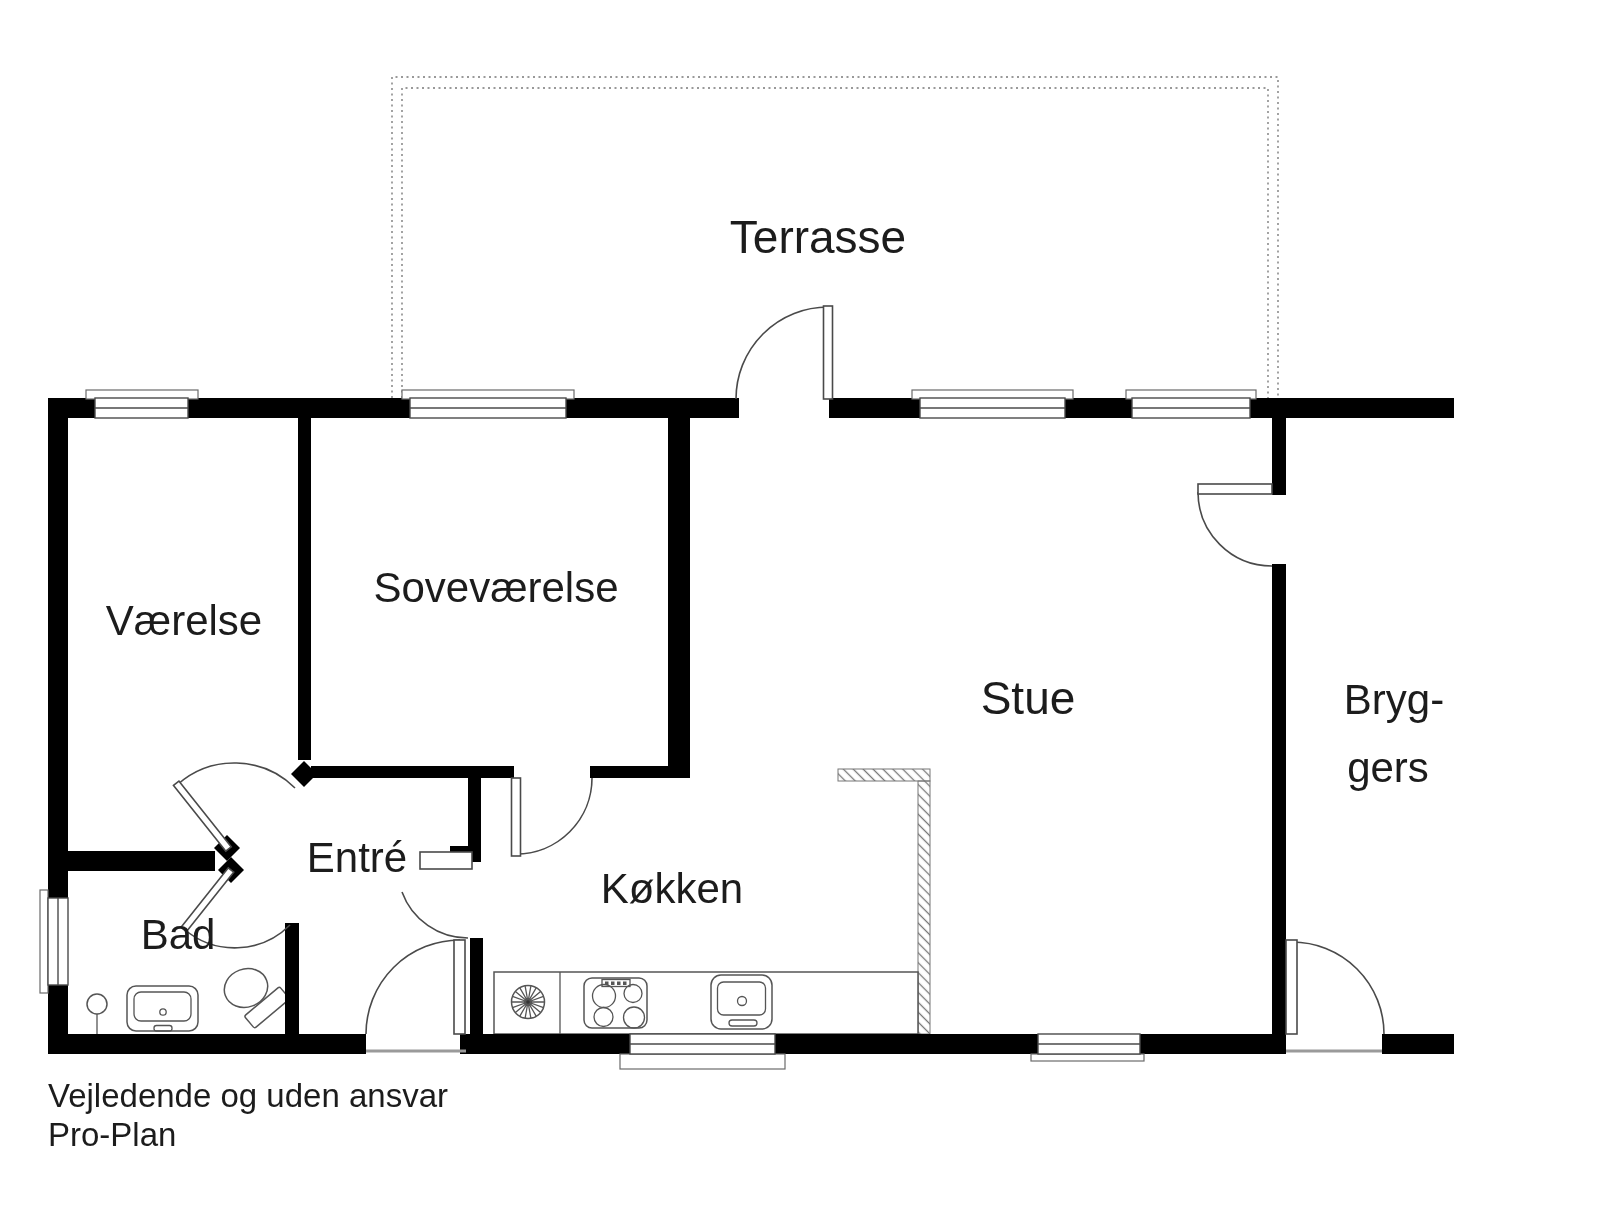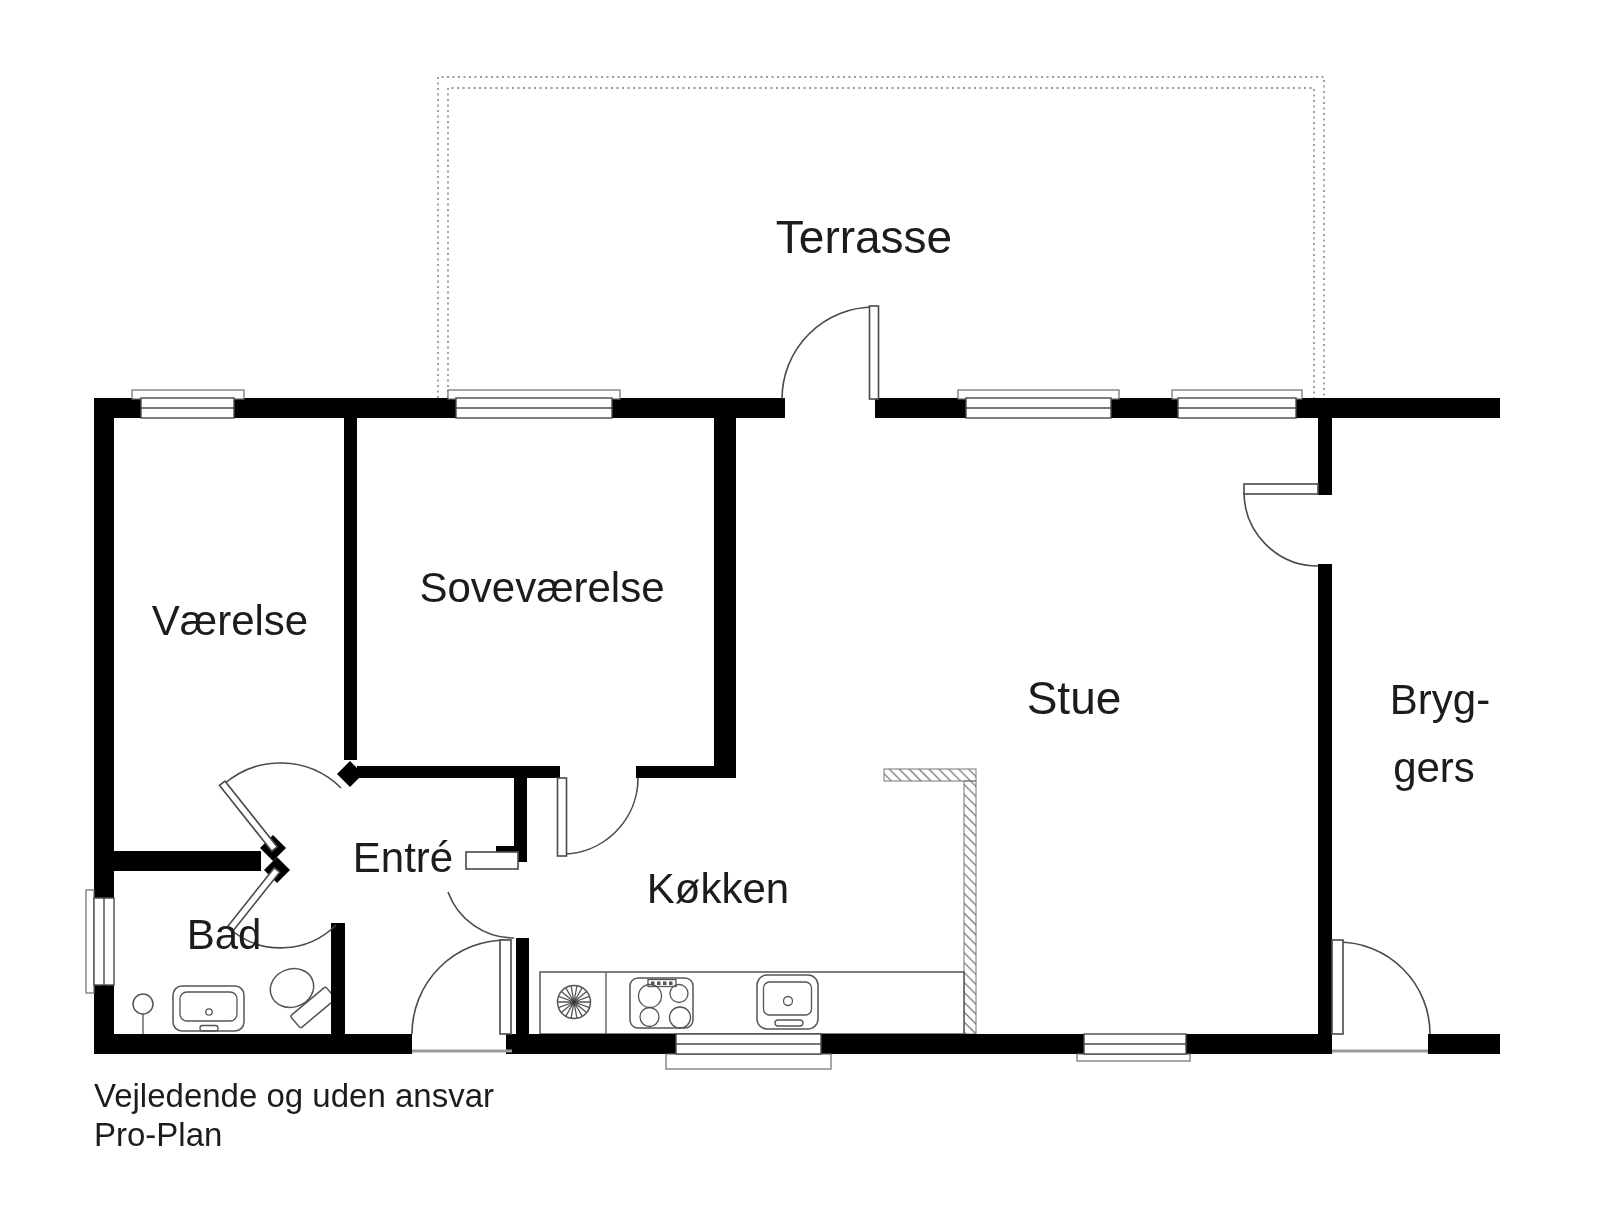--- a/index.html
+++ b/index.html
@@ -7,21 +7,20 @@
     padding: 0;
     background: #ffffff;
   }
   .stage {
     position: relative;
     width: 1454px;
     height: 1205px;
     background: #ffffff;
     overflow: hidden;
     font-family: "Liberation Sans", sans-serif;
-    padding-left: 46px;
   }
   svg { display: block; }
 
   .wall      { fill: #000000; stroke: none; }
   .diamond   { fill: #000000; stroke: none; }
   .thinwhite { fill: #ffffff; stroke: #4a4a4a; stroke-width: 1.6; }
   .arc       { fill: none; stroke: #4a4a4a; stroke-width: 1.6; }
   .sill      { fill: #ffffff; stroke: #6b6b6b; stroke-width: 1.2; }
   .winbody   { fill: #ffffff; stroke: #4a4a4a; stroke-width: 1.4; }
   .winline   { stroke: #4a4a4a; stroke-width: 1.4; }

